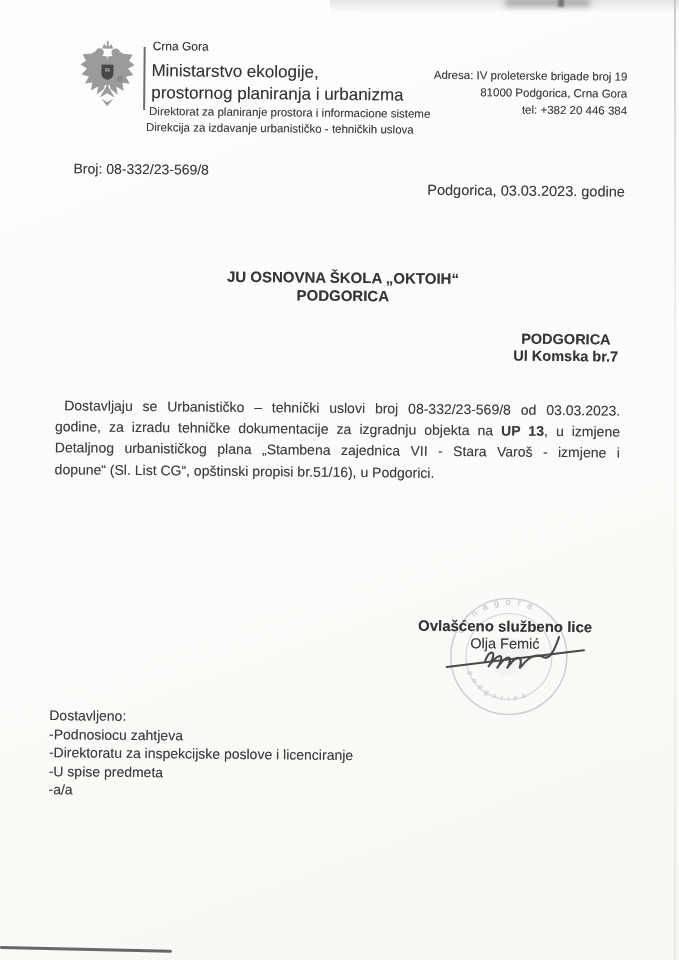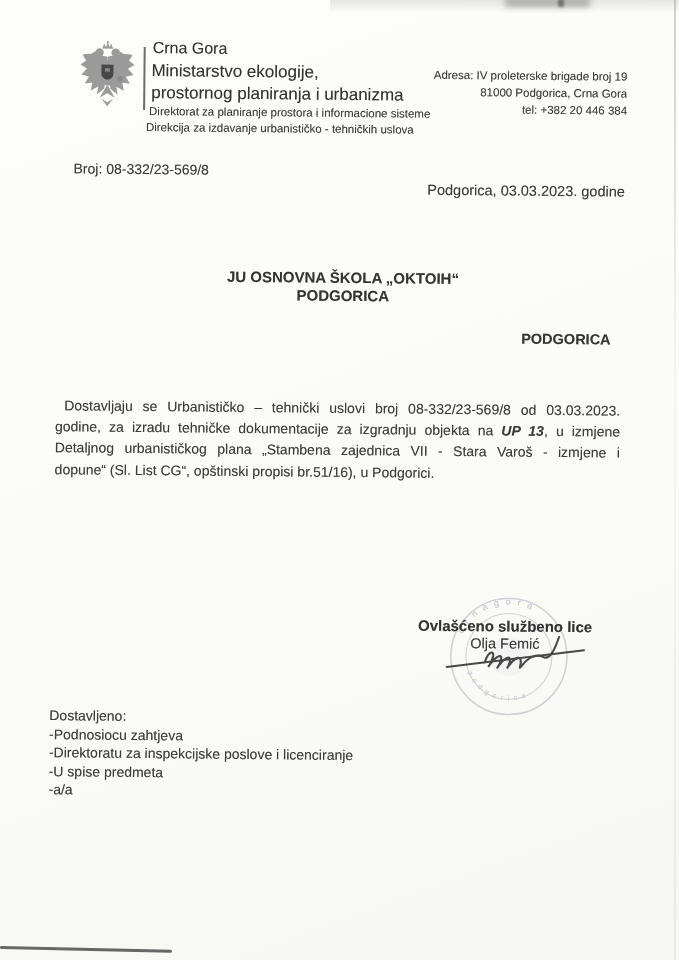--- a/index.html
+++ b/index.html
@@ -16,41 +16,41 @@
     position:absolute;inset:0;
     transform:rotate(0.55deg);
     transform-origin:40px 120px;
     text-shadow:0 0 0.6px rgba(70,70,70,.45);
   }
   .abs{position:absolute;}
 
   
   .coa{left:78px;top:40px;}
   .lh-divider{left:143px;top:46px;width:1.5px;height:63px;background:#6d6d6d;}
-  .lh-country{left:152px;top:38px;font-size:16px;color:#333;}
+  .lh-country{left:152px;top:38px;font-size:12px;color:#333;}
   .lh-min1{left:151px;top:60px;font-size:17px;color:#333;}
   .lh-min2{left:151px;top:82px;font-size:17px;color:#333;}
   .lh-dir{left:149px;top:104px;font-size:11.5px;color:#3c3c3c;}
   .lh-div{left:146px;top:120px;font-size:11.5px;color:#3c3c3c;}
   .lh-address{right:52px;top:63px;text-align:right;font-size:11.5px;line-height:17px;color:#3c3c3c;}
 
   
   .ref-number{left:74px;top:160px;font-size:14px;}
   .ref-date{left:428px;top:178px;font-size:14.5px;}
 
   
   .recipient-center{left:10px;right:0;top:266px;text-align:center;font-weight:bold;font-size:15px;line-height:18px;color:#353535;}
   .recipient-right{left:493px;width:150px;top:326px;text-align:center;font-weight:bold;font-size:14.5px;line-height:16.5px;color:#353535;}
 
   
   .body-par{left:58px;width:565px;top:395px;font-size:14px;line-height:21.2px;color:#3c3c3c;}
   .body-line{text-align:justify;text-align-last:justify;}
   .body-line.first{padding-left:9px;}
   .body-line.last{text-align:left;text-align-last:left;}
-  .b{font-weight:bold;font-style:italic;}
+  .b{font-weight:bold;}
 
   
   .stamp{left:442px;top:580px;opacity:.55;}
   .sig-block{left:412px;width:196px;top:613px;text-align:center;}
   .sig-title{font-weight:bold;font-size:15px;color:#333;}
   .sig-name{font-size:14.5px;margin-top:1px;}
   .sig-scribble{left:448px;top:630px;}
 
   
   .dist{left:55px;top:706px;font-size:14px;line-height:18.6px;color:#3c3c3c;}
@@ -114,20 +114,21 @@
     <div class="abs ref-number">Broj: 08-332/23-569/8</div>
     <div class="abs ref-date">Podgorica, 03.03.2023. godine</div>
 
     <div class="abs recipient-center">
       <div>JU OSNOVNA ŠKOLA „OKTOIH“</div>
       <div>PODGORICA</div>
     </div>
 
     <div class="abs recipient-right">
       <div>PODGORICA</div>
+      <div>Ul Komska br.7</div>
     </div>
 
     <div class="abs body-par">
       <div class="body-line first">Dostavljaju se Urbanističko – tehnički uslovi broj 08-332/23-569/8 od 03.03.2023.</div>
       <div class="body-line"><span>godine, za izradu tehničke dokumentacije za izgradnju objekta na </span><span class="b">UP 13</span><span>, u izmjene</span></div>
       <div class="body-line">Detaljnog urbanističkog plana „Stambena zajednica VII - Stara Varoš - izmjene i</div>
       <div class="body-line last">dopune“ (Sl. List CG“, opštinski propisi br.51/16), u Podgorici.</div>
     </div>
 
     <div class="abs stamp">

